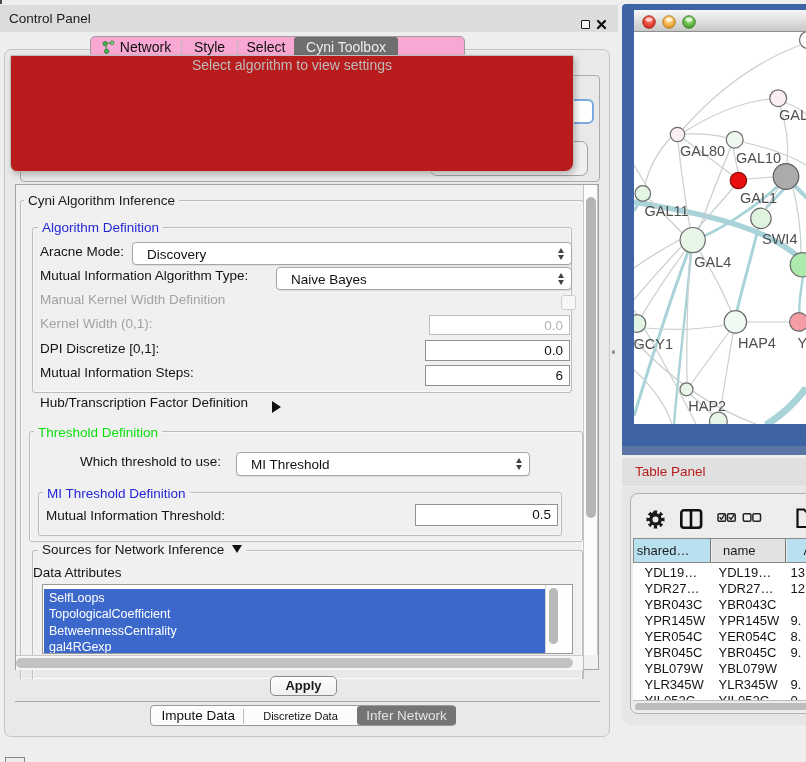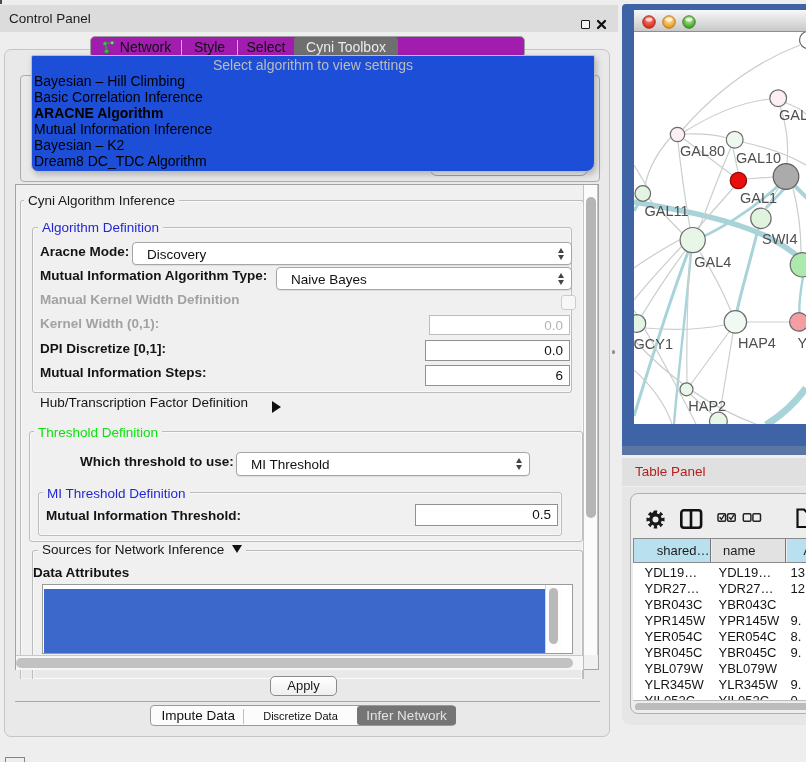--- a/index.html
+++ b/index.html
@@ -1,18 +1,18 @@
 <!DOCTYPE html>
 <html><head><meta charset="utf-8">
 <style>
 html,body{margin:0;padding:0}
 body{width:806px;height:762px;position:relative;overflow:hidden;background:#eeeeee;
   font-family:"Liberation Sans", sans-serif;-webkit-font-smoothing:antialiased}
 .a{position:absolute}
-.bl{position:absolute;font-weight:bold;font-size:13.5px;color:#141414;white-space:nowrap}
+.bl{position:absolute;font-weight:normal;font-size:13.5px;color:#141414;white-space:nowrap}
 .pl{position:absolute;font-size:13.5px;color:#141414;white-space:nowrap}
 .combo{position:absolute;background:#fff;border:1px solid #a6a6a6;border-radius:4px;
   font-size:13.5px;color:#111;box-shadow:0 1px 1px rgba(0,0,0,.08)}
 .combo .tx{position:absolute;left:14px;top:50%;transform:translateY(-50%);white-space:nowrap}
 .spin{position:absolute;right:7px;top:50%;transform:translateY(-50%);width:7px;height:12px;display:flex;flex-direction:column;align-items:center}
 .up,.dn{display:block}
 .field{position:absolute;background:#fff;border:1px solid #919191;font-size:13.5px;color:#111;
   text-align:right;padding-right:6px;box-sizing:border-box;line-height:19px}
 .gb{position:absolute;border:1px solid #bcbcbc;border-radius:3px;box-shadow:inset 0 0 0 1px rgba(255,255,255,.55)}
 .gbl{position:absolute;background:#f0f0f0;padding:0 4px;font-size:13.5px;white-space:nowrap}
@@ -32,21 +32,21 @@
 <div class="a" style="left:0;top:5px;width:618px;height:27px;background:#dcdcdc">
   <div class="a" style="left:9px;top:0;height:20px;line-height:27px;font-size:13.5px;color:#1c1c1c">Control Panel</div>
   <div class="a" style="left:581px;top:15px;width:7px;height:7px;border:1.4px solid #1a1a1a;border-radius:1px;background:#f2f2f2"></div>
   <svg class="a" style="left:596px;top:14px" width="11" height="11" viewBox="0 0 11 11">
       <path d="M2 2 L9 9 M9 2 L2 9" stroke="#111" stroke-width="2.3" stroke-linecap="round"></path>
     </svg>
 </div>
 
 <div class="a" style="left:4px;top:49px;width:604px;height:686px;background:#e9e9e9;border:1px solid #c5c5c5;border-radius:7px"></div>
 
-<div class="a" style="left:90px;top:36px;width:435px;height:22px;background:#a21caf;border:1px solid #9e9e9e;border-radius:5px;box-sizing:border-box">
+<div class="a" style="left:90px;top:36px;width:375px;height:22px;background:#f9a8d4;border:1px solid #9e9e9e;border-radius:5px;box-sizing:border-box">
   <div class="seg" style="left:0;width:90px">
     <svg width="15" height="15" viewBox="0 0 14 14" style="margin-right:4px">
       <path d="M4 3.2 L9.5 2.6 M4.6 4 L5 9.8" stroke="#3da047" stroke-width="1.2" fill="none"></path>
       <circle cx="3.8" cy="3.4" r="2" fill="#49b553" stroke="#2c7d35" stroke-width="0.8"></circle>
       <circle cx="10.4" cy="2.6" r="1.7" fill="#8fd894" stroke="#2c7d35" stroke-width="0.8"></circle>
       <circle cx="5.2" cy="10.6" r="2" fill="#49b553" stroke="#2c7d35" stroke-width="0.8"></circle>
     </svg>Network</div>
   <div class="a" style="left:90px;top:3px;width:1px;height:16px;background:#bdbdbd"></div>
   <div class="seg" style="left:91px;width:55px">Style</div>
   <div class="a" style="left:146px;top:3px;width:1px;height:16px;background:#bdbdbd"></div>
@@ -116,37 +116,37 @@
 
 <div class="bl" style="left:46px;top:508px">Mutual Information Threshold:</div>
 <div class="field" style="left:415px;top:504px;width:143px;height:22px;line-height:20px">0.5</div>
 
 <div class="gb" style="left:32px;top:550px;width:549px;height:128px;border-radius:3px 3px 0 0;border-bottom:none"></div>
 <div class="gbl" style="left:38px;top:542px;color:#161616">Sources for Network Inference <span class="tri-d" style="margin-left:4px;vertical-align:1px"></span></div>
 
 <div class="bl" style="left:33px;top:565px">Data Attributes</div>
 <div class="a" style="left:42px;top:584px;width:531px;height:70px;background:#fff;border:1px solid #9a9a9a;box-sizing:border-box;overflow:hidden">
   <div class="a" style="left:1px;top:4px;width:501px;height:66px;background:#3c68cc"></div>
+  <div class="a" style="left:6px;top:5px;font-size:12.5px;color:#fff;line-height:16.3px;white-space:nowrap">SelfLoops<br>TopologicalCoefficient<br>BetweennessCentrality<br>gal4RGexp</div>
   <div class="a" style="left:502px;top:0;width:16px;height:70px;background:#fdfdfd;border-left:1px solid #d6d6d6"></div>
   <div class="a" style="left:506px;top:3px;width:9px;height:56px;background:#b9b9b9;border-radius:4.5px"></div>
 </div>
 
 <div class="a" style="left:583px;top:185px;width:15px;height:470px;background:#fbfbfb;border-left:1px solid #c4c4c4;border-right:1px solid #c4c4c4;box-sizing:border-box"></div>
 <div class="a" style="left:586px;top:197px;width:10px;height:321px;background:#b5b5b5;border-radius:5px"></div>
 
 <div class="a" style="left:16px;top:655px;width:567px;height:14px;background:#f6f6f6;border-top:1px solid #c9c9c9"></div>
 <div class="a" style="left:16px;top:658px;width:557px;height:10px;background:#c2c2c2;border-radius:5px"></div>
 
-<div class="a" style="left:31px;top:55px;width:564px;height:117px;background:#1d4ed8;border:1px solid #bdbdbd;box-shadow:2px 3px 6px rgba(0,0,0,.22);box-sizing:border-box;border-radius:2px 2px 9px 7px">
+<div class="a" style="left:10px;top:55px;width:564px;height:117px;background:#b91c1c;border:1px solid #bdbdbd;box-shadow:2px 3px 6px rgba(0,0,0,.22);box-sizing:border-box;border-radius:2px 2px 9px 7px">
   <div style="text-align:center;font-size:14px;color:#bcbcbc;padding-top:1px;height:16px">Select algorithm to view settings</div>
-  <div style="font-size:14px;color:#000;line-height:16px;padding-left:2px;white-space:nowrap">Bayesian – Hill Climbing<br>Basic Correlation Inference<br><b>ARACNE Algorithm</b><br>Mutual Information Inference<br>Bayesian – K2<br>Dream8 DC_TDC Algorithm</div>
 </div>
 
 <div class="a" style="left:15px;top:701px;width:585px;height:1px;background:#a8a8a8"></div>
-<div class="a" style="left:270px;top:676px;width:67px;height:20px;border:1px solid #8a8a8a;border-radius:5px;background:linear-gradient(#ffffff,#efefef);box-sizing:border-box;text-align:center;font-size:13px;font-weight:normal;color:#1a1a1a;line-height:18px">Apply</div>
+<div class="a" style="left:270px;top:676px;width:67px;height:20px;border:1px solid #8a8a8a;border-radius:5px;background:linear-gradient(#ffffff,#efefef);box-sizing:border-box;text-align:center;font-size:13px;font-weight:bold;color:#1a1a1a;line-height:18px">Apply</div>
 <div class="a" style="left:150px;top:705px;width:306px;height:21px;background:#fcfcfc;border:1px solid #999;border-radius:4px;box-sizing:border-box;font-size:0">
   <div class="seg" style="left:0;width:92px;font-size:13.5px;justify-content:flex-end;padding-right:8px;box-sizing:border-box">Impute Data</div>
   <div class="a" style="left:92px;top:3px;width:1px;height:15px;background:#c0c0c0"></div>
   <div class="seg" style="left:93px;width:113px;font-size:11px">Discretize Data</div>
   <div class="seg" style="left:206px;width:99px;background:#757575;border-radius:3px;color:#e3e3e3;font-size:13.5px">Infer Network</div>
 </div>
 
 <div class="a" style="left:5px;top:757px;width:18px;height:12px;border:1.5px solid #858585;background:#ededed"></div>
 
 <div class="a" style="left:612px;top:350px;width:3px;height:4px;background:#8f8f8f;border-radius:2px"></div>
@@ -278,21 +278,21 @@
     <rect x="103.3" y="8.7" width="7.6" height="7.6" rx="1.2"></rect>
     <rect x="112.9" y="8.7" width="7.6" height="7.6" rx="1.2"></rect>
     <path d="M 79.7 12.3 L 81.4 14.3 L 84.5 9.7" stroke-width="1.4"></path>
     <path d="M 89.3 12.3 L 91.0 14.3 L 94.1 9.7" stroke-width="1.4"></path>
   </g>
   <path d="M 157.5 22 L 157.5 4.5 L 164 4.5 L 168 8.5 L 168 22 Z" fill="none" stroke="#111" stroke-width="2.2"></path>
 </svg>
 
 <div class="a" style="left:633px;top:538px;width:173px;height:172px;overflow:hidden">
   <div class="a" style="left:0;top:0;width:173px;height:25px;border-top:1px solid #8a8a8a;border-bottom:1px solid #8a8a8a;border-left:1px solid #8a8a8a;box-sizing:border-box">
-    <div class="hrow" style="left:0;top:0;width:76.5px;height:23px;background:#b9e0ee;border-right:1px solid #777;justify-content:flex-end;padding-right:0">shared…</div>
+    <div class="hrow" style="left:0;top:0;width:76.5px;height:23px;background:#b9e0ee;border-right:1px solid #777;justify-content:flex-end;padding-right:20px">shared…</div>
     <div class="hrow" style="left:77.5px;top:0;width:74px;height:23px;background:#e2e2e2;border-right:1px solid #777;justify-content:flex-end;padding-right:29px">name</div>
     <div class="hrow" style="left:152.5px;top:0;width:60px;height:23px;background:#b9e0ee;justify-content:flex-start;padding-left:17px">Avera</div>
   </div>
   <div class="a" style="left:0;top:25px;width:200px;height:137px;background:#fff;line-height:16px;overflow:hidden">
     <div class="trow" style="left:11.5px;top:2px"> YDL19…<br>YDR27…<br>YBR043C<br>YPR145W<br>YER054C<br>YBR045C<br>YBL079W<br>YLR345W<br>YIL052C</div>
     <div class="trow" style="left:85.5px;top:2px">YDL19…<br>YDR27…<br>YBR043C<br>YPR145W<br>YER054C<br>YBR045C<br>YBL079W<br>YLR345W<br>YIL052C</div>
     <div class="trow" style="left:157.5px;top:2px">13<br>12<br><br>9.<br>8.<br>9.<br><br>9.<br>0.</div>
   </div>
   <div class="a" style="left:0;top:162px;width:173px;height:11px;background:#ececec;border-top:1px solid #bbb">
     <div class="a" style="left:2px;top:1.5px;width:175px;height:8px;background:#bcbcbc;border-radius:4px"></div>

